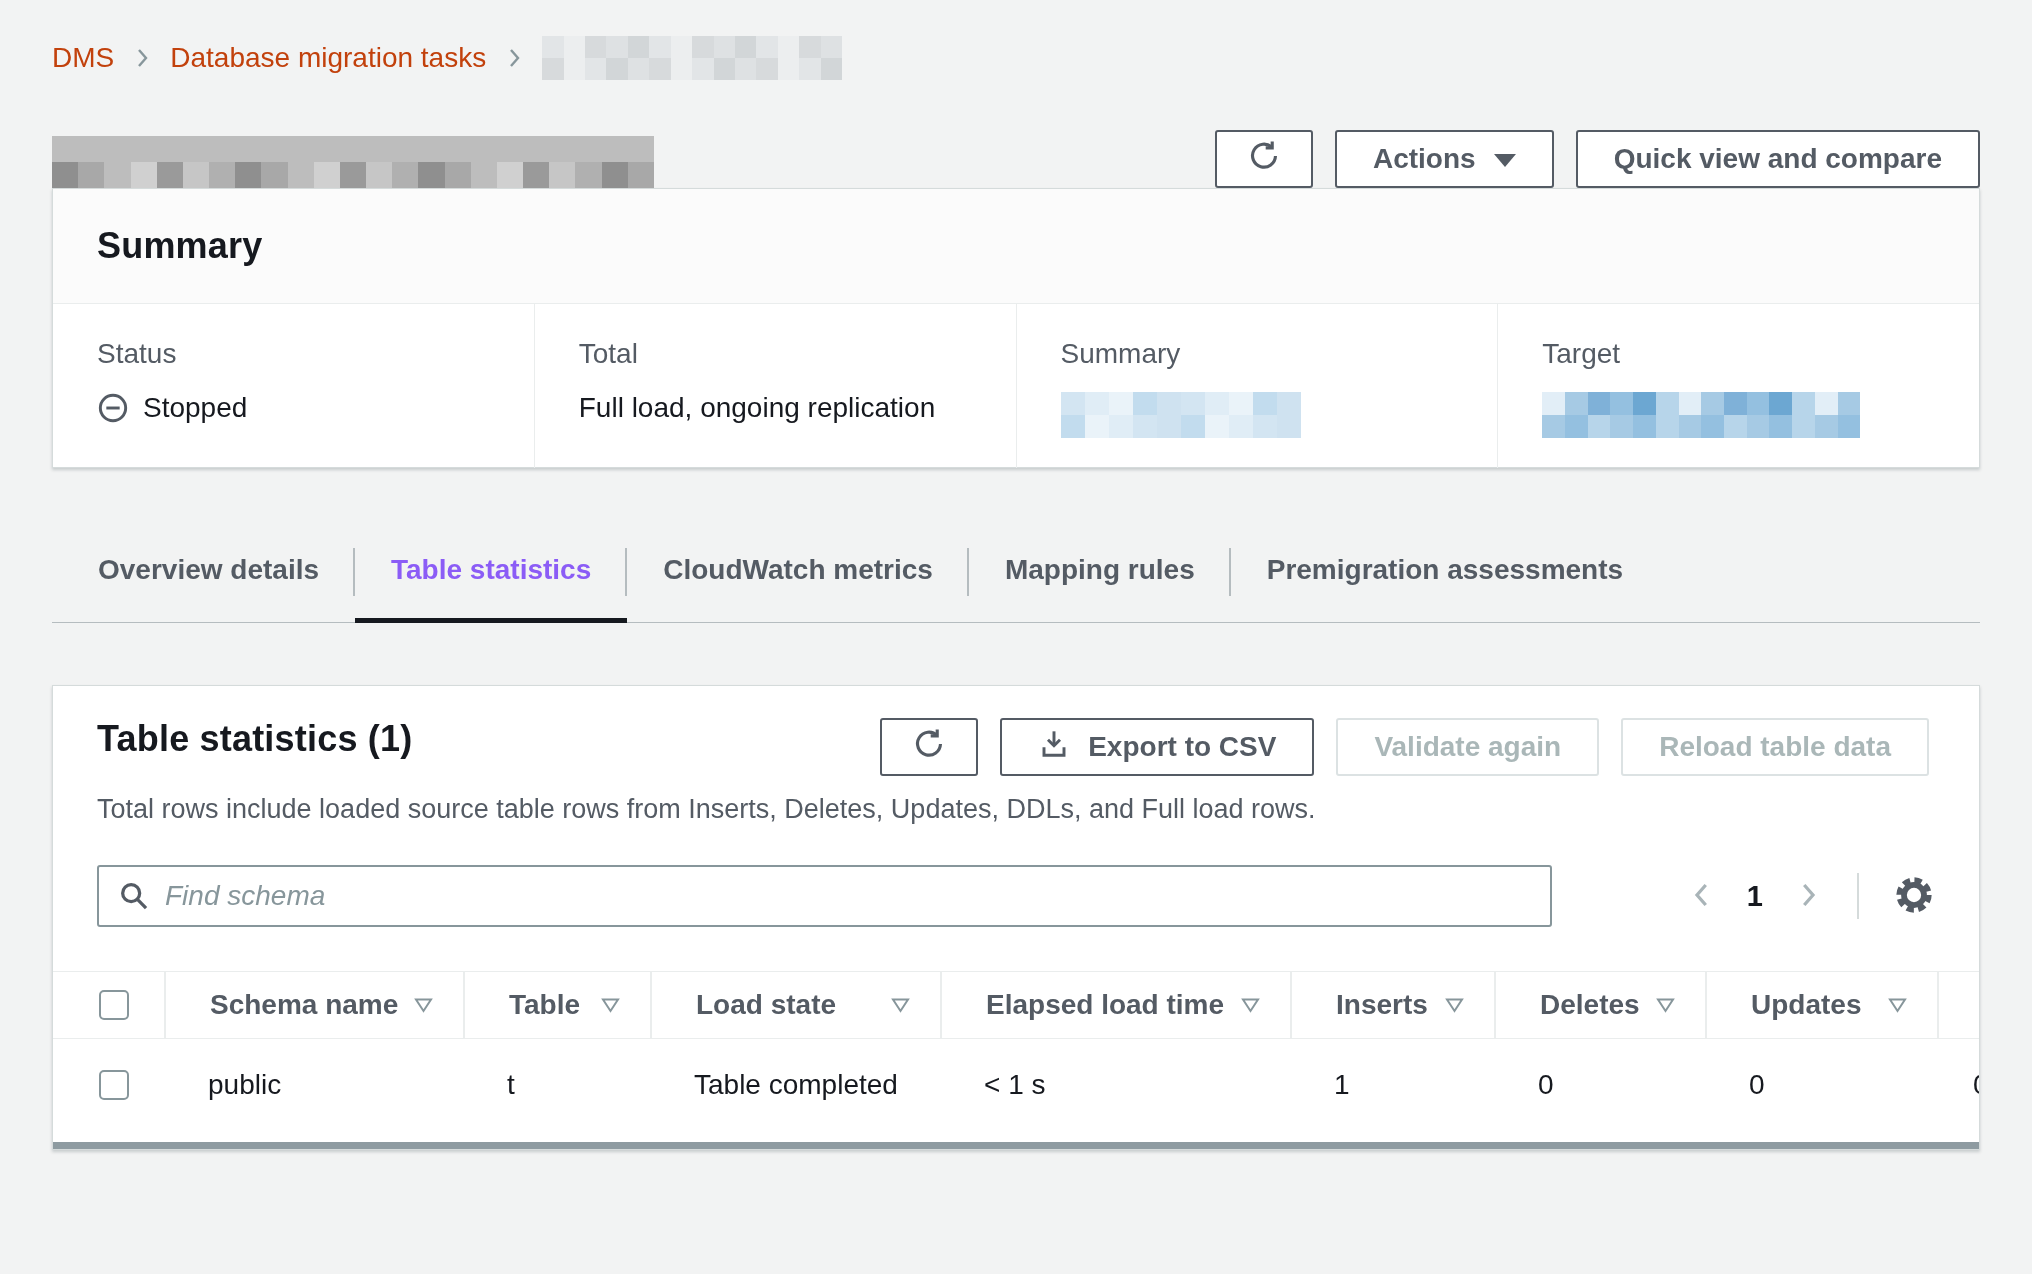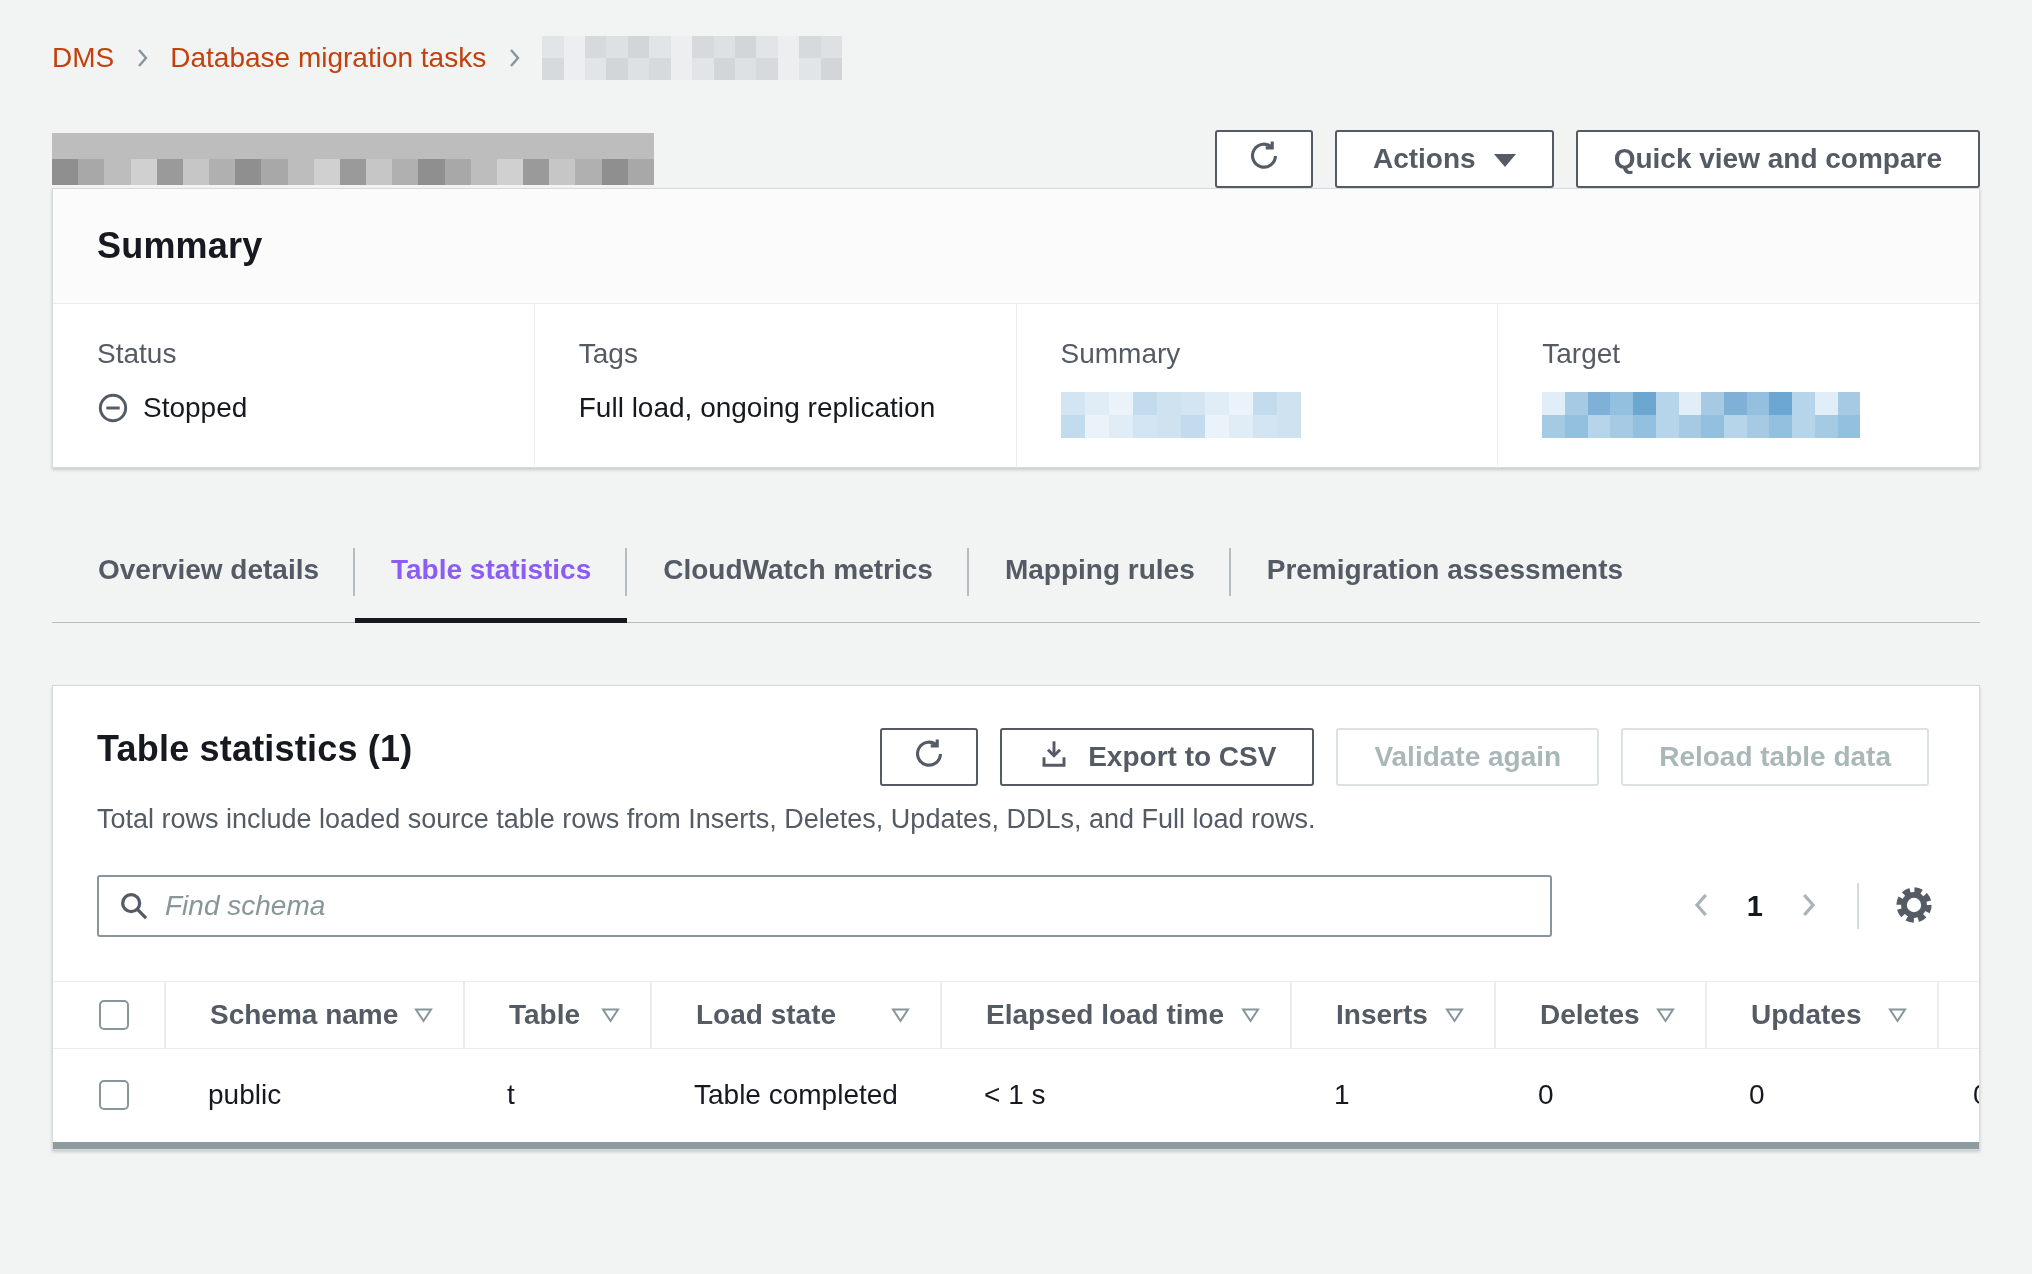--- a/index.html
+++ b/index.html
@@ -10,21 +10,21 @@
     -webkit-font-smoothing:antialiased;
   }
   .page{box-sizing:border-box;padding:36px 52px 0;}
 
   
   .breadcrumb{display:flex;align-items:center;gap:16px;font-size:28px;height:44px}
   .breadcrumb a{color:#c2410c;text-decoration:none;cursor:pointer}
   .crumb-sep{display:flex;align-items:center}
 
   
-  .titlebar{margin-top:50px;display:flex;justify-content:space-between;align-items:center;height:58px}
+  .titlebar{margin-top:50px;display:flex;justify-content:space-between;align-items:flex-end;height:58px}
   .actions-group{display:flex;gap:22px}
   .btn{
     box-sizing:border-box;height:58px;background:#fff;
     border:2px solid #545b64;border-radius:3px;color:#545b64;
     font-weight:700;font-size:28px;font-family:inherit;
     padding:0 36px;display:flex;align-items:center;gap:18px;cursor:pointer;white-space:nowrap;
   }
   .btn.icon-only{width:98px;padding:0;justify-content:center}
   .btn.disabled{border-color:#dce2e3;color:#aab7b8;cursor:default}
   .caret-down{width:0;height:0;border-left:11px solid transparent;border-right:11px solid transparent;border-top:13px solid #545b64;margin-top:3px}
@@ -44,21 +44,21 @@
   
   .tabs{margin-top:66px;display:flex;height:88px;border-bottom:1px solid #b5bcbf;position:relative}
   .tab{position:relative;box-sizing:border-box;height:88px;padding:20px 36px 0;font-size:28px;font-weight:700;color:#545b64;cursor:pointer;white-space:nowrap}
   .tab:first-child{padding-left:46px}
   .tab:not(:last-child)::after{content:"";position:absolute;right:0;top:14px;width:2px;height:48px;background:#b5bcbf}
   .tab.active{color:#8b5cf6}
   .tab.active::before{content:"";position:absolute;left:0;right:0;bottom:-1px;height:5px;background:#16191f}
 
   
   .stats-card{margin-top:62px;height:465px;box-sizing:border-box;position:relative;overflow:hidden}
-  .stats-head{display:flex;justify-content:space-between;align-items:flex-start;padding:42px 50px 0 44px}
+  .stats-head{display:flex;justify-content:space-between;align-items:flex-start;padding:32px 50px 0 44px}
   .stats-btns{display:flex;gap:22px}
   .desc{margin:18px 0 0;padding:0 44px;font-size:27px;color:#545b64}
   .toolbar{margin-top:40px;padding:0 44px;display:flex;align-items:center;justify-content:space-between}
   .search{position:relative;width:1455px}
   .search input{
     box-sizing:border-box;width:100%;height:62px;background:#fff;
     border:2px solid #87969b;border-radius:3px;
     font-family:inherit;font-size:28px;font-style:italic;color:#16191f;
     padding:0 20px 0 66px;outline:none;
   }
@@ -214,21 +214,21 @@
             <span style="display: flex;">
               <svg width="32" height="32" viewBox="0 0 24 24" fill="none" stroke="#545b64" stroke-width="2.2">
                 <circle cx="12" cy="12" r="9.5"></circle>
                 <path d="M7 12 H 17"></path>
               </svg>
             </span>
             <span>Stopped</span>
           </div>
         </div>
         <div class="sum-col">
-          <div class="sum-label">Tags</div>
+          <div class="sum-label">Total</div>
           <div class="sum-value">
             <span>Full load, ongoing replication</span>
           </div>
         </div>
         <div class="sum-col">
           <div class="sum-label">Summary</div>
           <div class="sum-value">
             <span class="mosaic" style="width: 240px; height: 46px; grid-template-columns: repeat(10, 1fr);">
               <div style="background: rgb(211, 229, 242);"></div>
               <div style="background: rgb(224, 237, 246);"></div>

